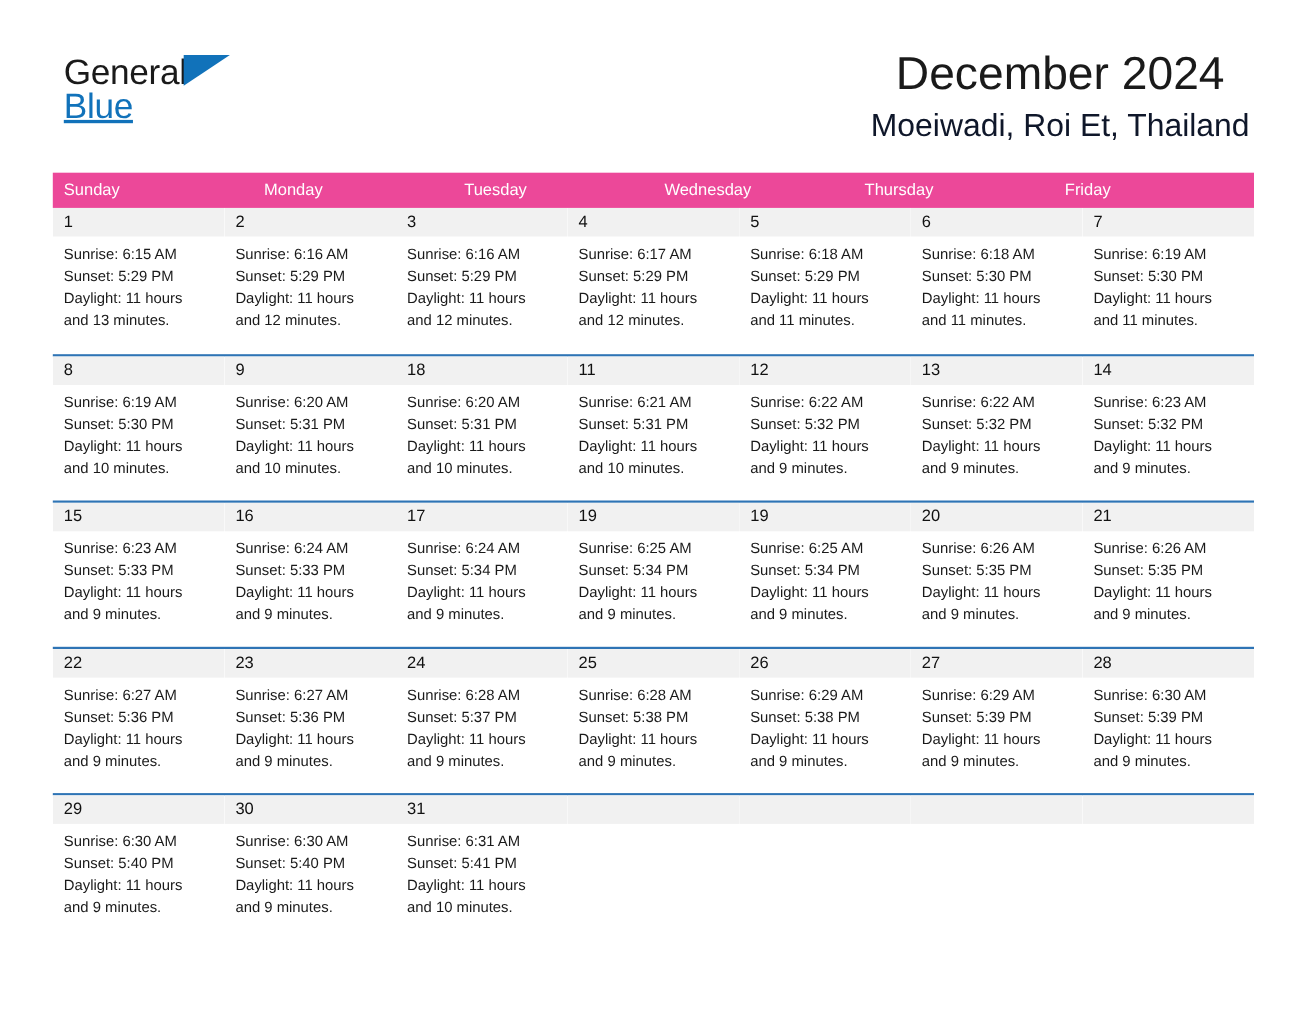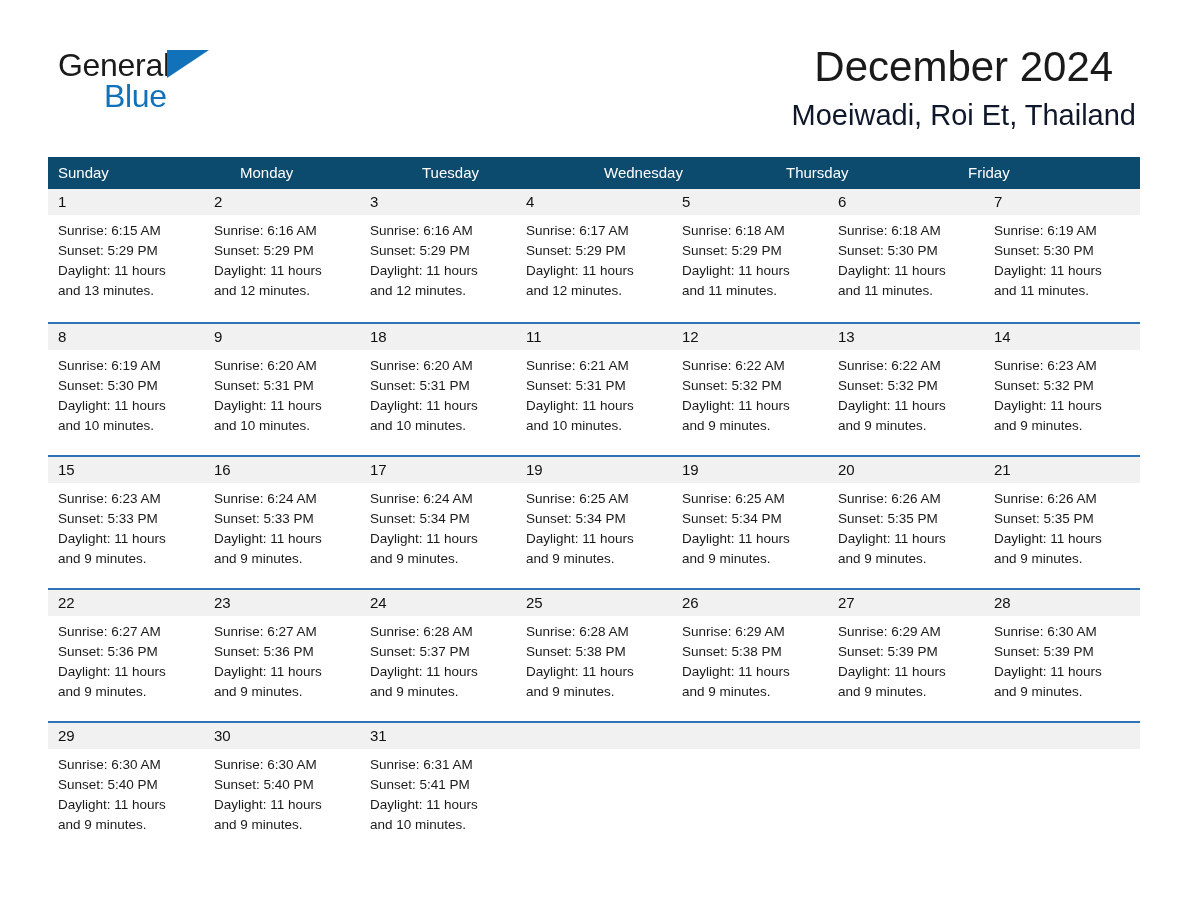--- a/index.html
+++ b/index.html
@@ -54,22 +54,22 @@
     vertical-align: bottom;
     margin-left: -3px;
     margin-bottom: 4px;
   }
   .logo-blue {
     display: block;
     font-size: 32px;
     line-height: 33px;
     color: #1172BA;
     margin-top: -2px;
-    margin-left: 46px;
     letter-spacing: -0.3px;
+    text-decoration: underline;
   }
 
   .title-block {
     position: absolute;
     right: 52px;
     top: 42px;
     text-align: center;
   }
   .cal-title {
     font-size: 42px;
@@ -90,21 +90,21 @@
   
   .calendar {
     position: absolute;
     left: 48px;
     top: 157px;
     width: 1092px;
   }
 
   .weekday-row {
     display: flex;
-    background: #0c4a6e;
+    background: #ec4899;
     height: 32px;
   }
   .weekday-cell {
     flex: 1 1 0;
     color: #ffffff;
     font-size: 15px;
     line-height: 32px;
     padding-left: 10px;
     box-sizing: border-box;
     white-space: nowrap;

